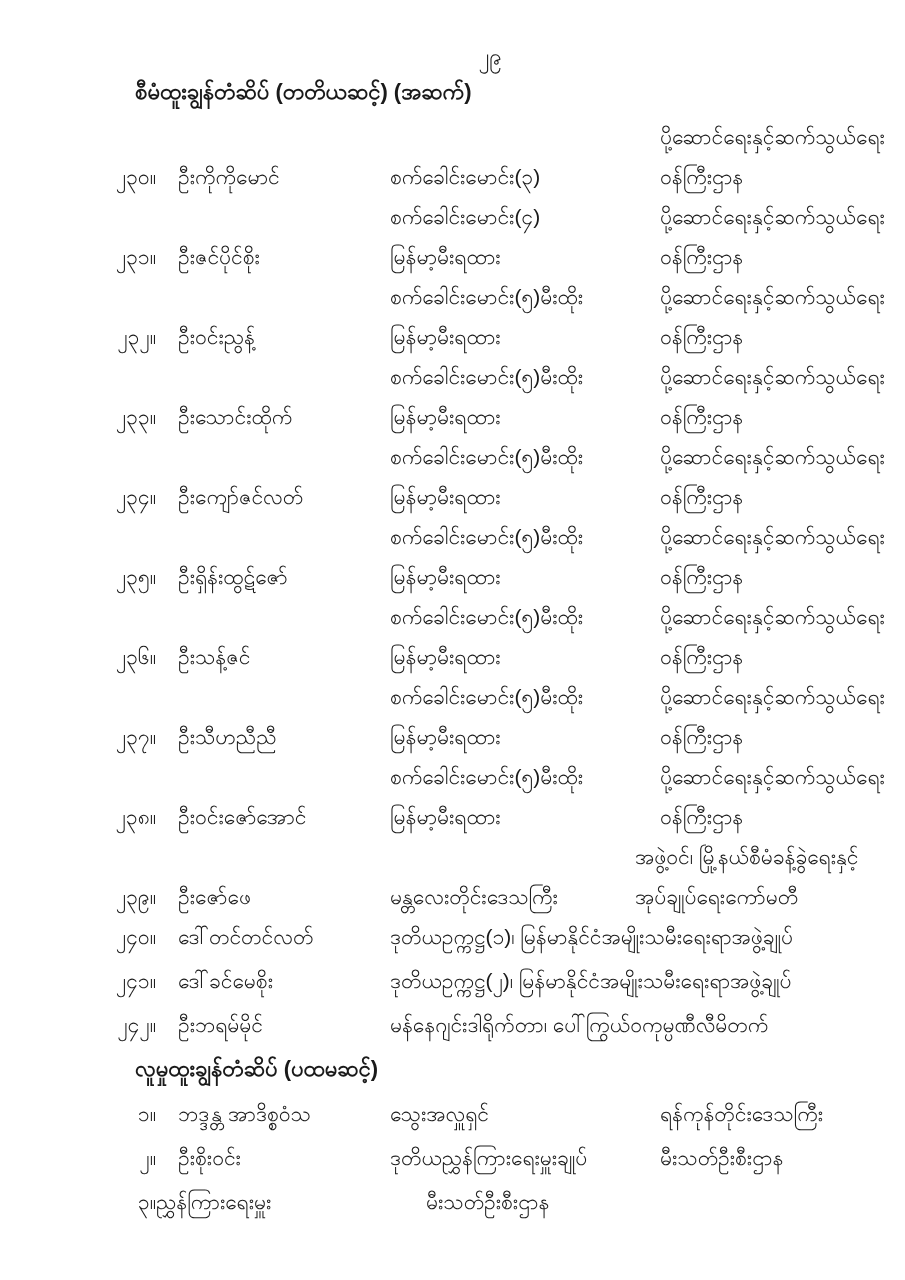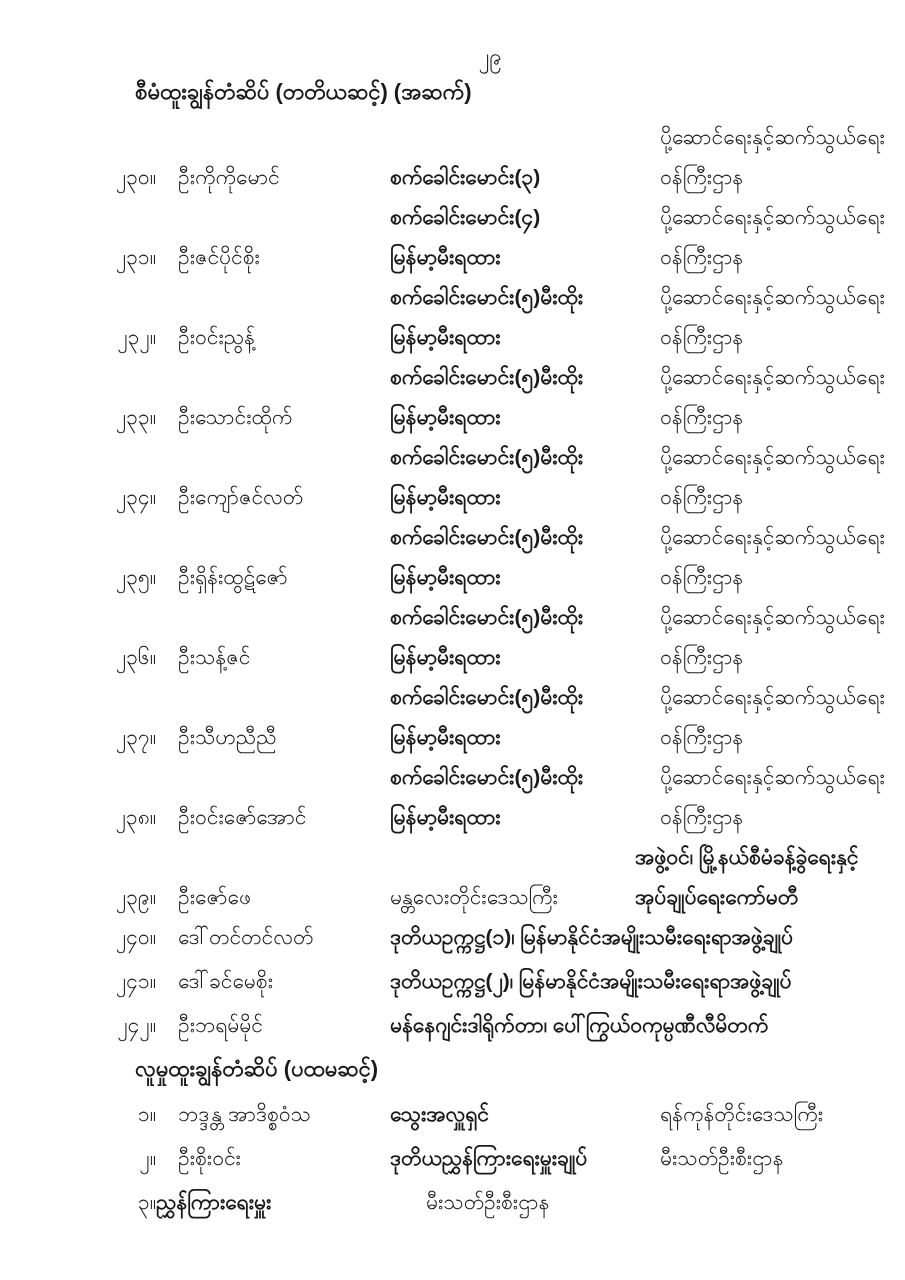--- a/index.html
+++ b/index.html
@@ -35,21 +35,21 @@
     font-size:22px;
     line-height:40px;
     white-space:nowrap;
   }
   .tbl{margin-top:5px;}
   .row{display:flex;align-items:flex-end;}
   .row.single{margin-bottom:4px;}
   .cell{flex:none;}
   .c-no{width:96px;text-align:right;}
   .c-name{width:212px;margin-left:22px;}
-  .c-pos{width:270px;font-weight:bold;}
+  .c-pos{width:270px;}
   .c-org{flex:1 1 auto;}
   .row.wide .c-pos{width:auto;flex:1 1 auto;}
   .line{
     height:40px;
     line-height:40px;
     white-space:nowrap;
   }
 </style>
 </head>
 <body>

